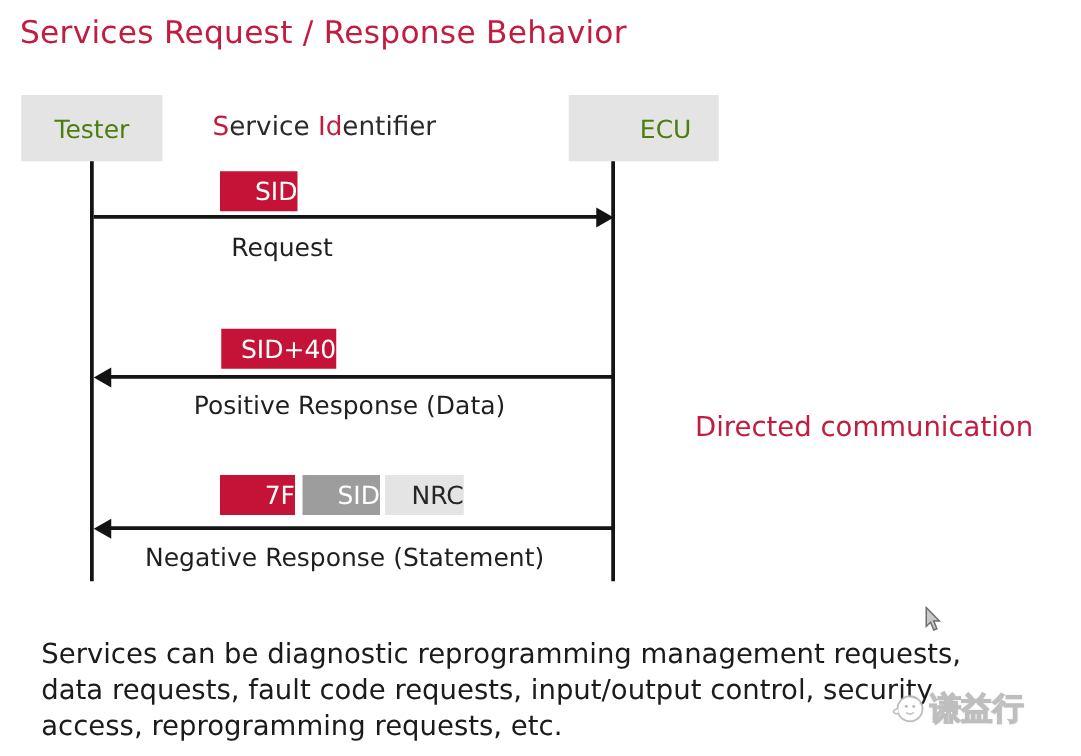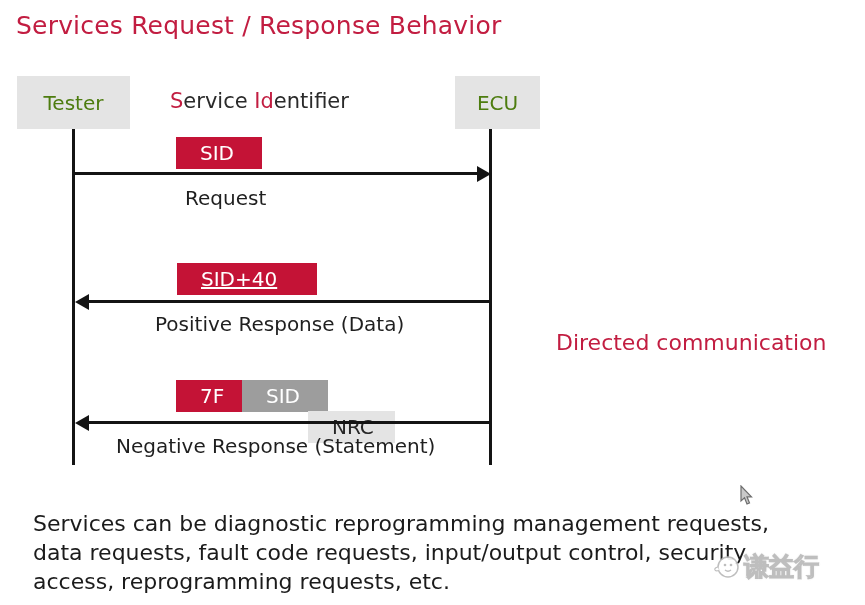--- a/index.html
+++ b/index.html
@@ -27,21 +27,21 @@
     top: 76px;
     height: 53px;
     background: #e4e4e4;
     display: flex;
     align-items: center;
     justify-content: center;
     font-size: 20px;
     color: #4d7c0f;
   }
   .tester-box { left: 17px; width: 113px; }
-  .ecu-box   { left: 455px; width: 85px; }
+  .ecu-box   { left: 455px; width: 85px; padding-left: 35px; }
 
   .svc-label {
     left: 170px; top: 89px;
     font-size: 21px;
     white-space: nowrap;
     color: #2a2a2a;
   }
   .svc-label .hl { color: #c21d41; }
 
   .lifeline {
@@ -67,24 +67,23 @@
     width: 0; height: 0;
     border-top: 8px solid transparent;
     border-bottom: 8px solid transparent;
     border-right: 14px solid #141414;
   }
 
   .badge {
     height: 32px;
     display: flex;
     align-items: center;
-    justify-content: flex-start;
+    justify-content: flex-end;
     font-size: 20px;
     color: #ffffff;
-    padding-left: 24px;
   }
   .badge-red   { background: #c41336; }
   .badge-gray  { background: #9d9d9d; }
   .badge-light { background: #e4e4e4; color: #262626; }
 
   .msg-label {
     font-size: 20px;
     color: #1f1f1f;
     white-space: nowrap;
   }
@@ -141,34 +140,34 @@
   <div class="abs lifeline lifeline-tester"></div>
   <div class="abs lifeline lifeline-ecu"></div>
 
   <div class="abs badge badge-red" style="left:176px; top:137px; width:62px;">
     <span>SID</span>
   </div>
   <div class="abs msg-line" style="left:75px; top:172px; width:403px;"></div>
   <div class="abs head-right" style="left:477px; top:166px;"></div>
   <div class="abs msg-label" style="left:185px; top:186px;">Request</div>
 
-  <div class="abs badge badge-red" style="left:177px; top:263px; width:116px;text-decoration:underline;">
+  <div class="abs badge badge-red" style="left:177px; top:263px; width:92px;">
     <span>SID+40</span>
   </div>
   <div class="abs msg-line" style="left:88px; top:300px; width:403px;"></div>
   <div class="abs head-left" style="left:75px; top:294px;"></div>
   <div class="abs msg-label" style="left:155px; top:312px;">Positive Response (Data)</div>
 
   <div class="abs badge badge-red" style="left:176px; top:380px; width:60px;">
     <span>7F</span>
   </div>
   <div class="abs badge badge-gray" style="left:242px; top:380px; width:62px;">
     <span>SID</span>
   </div>
-  <div class="abs badge badge-light" style="left:308px; top:380px; width:63px;margin-top:31px;">
+  <div class="abs badge badge-light" style="left:308px; top:380px; width:63px;">
     <span>NRC</span>
   </div>
   <div class="abs msg-line" style="left:88px; top:421px; width:403px;"></div>
   <div class="abs head-left" style="left:75px; top:415px;"></div>
   <div class="abs msg-label" style="left:116px; top:434px;">Negative Response (Statement)</div>
 
   <div class="abs principle" style="left:556px; top:330px;">Directed communication</div>
 
   <div class="abs paragraph">
     <div>Services can be diagnostic reprogramming management requests,</div>

